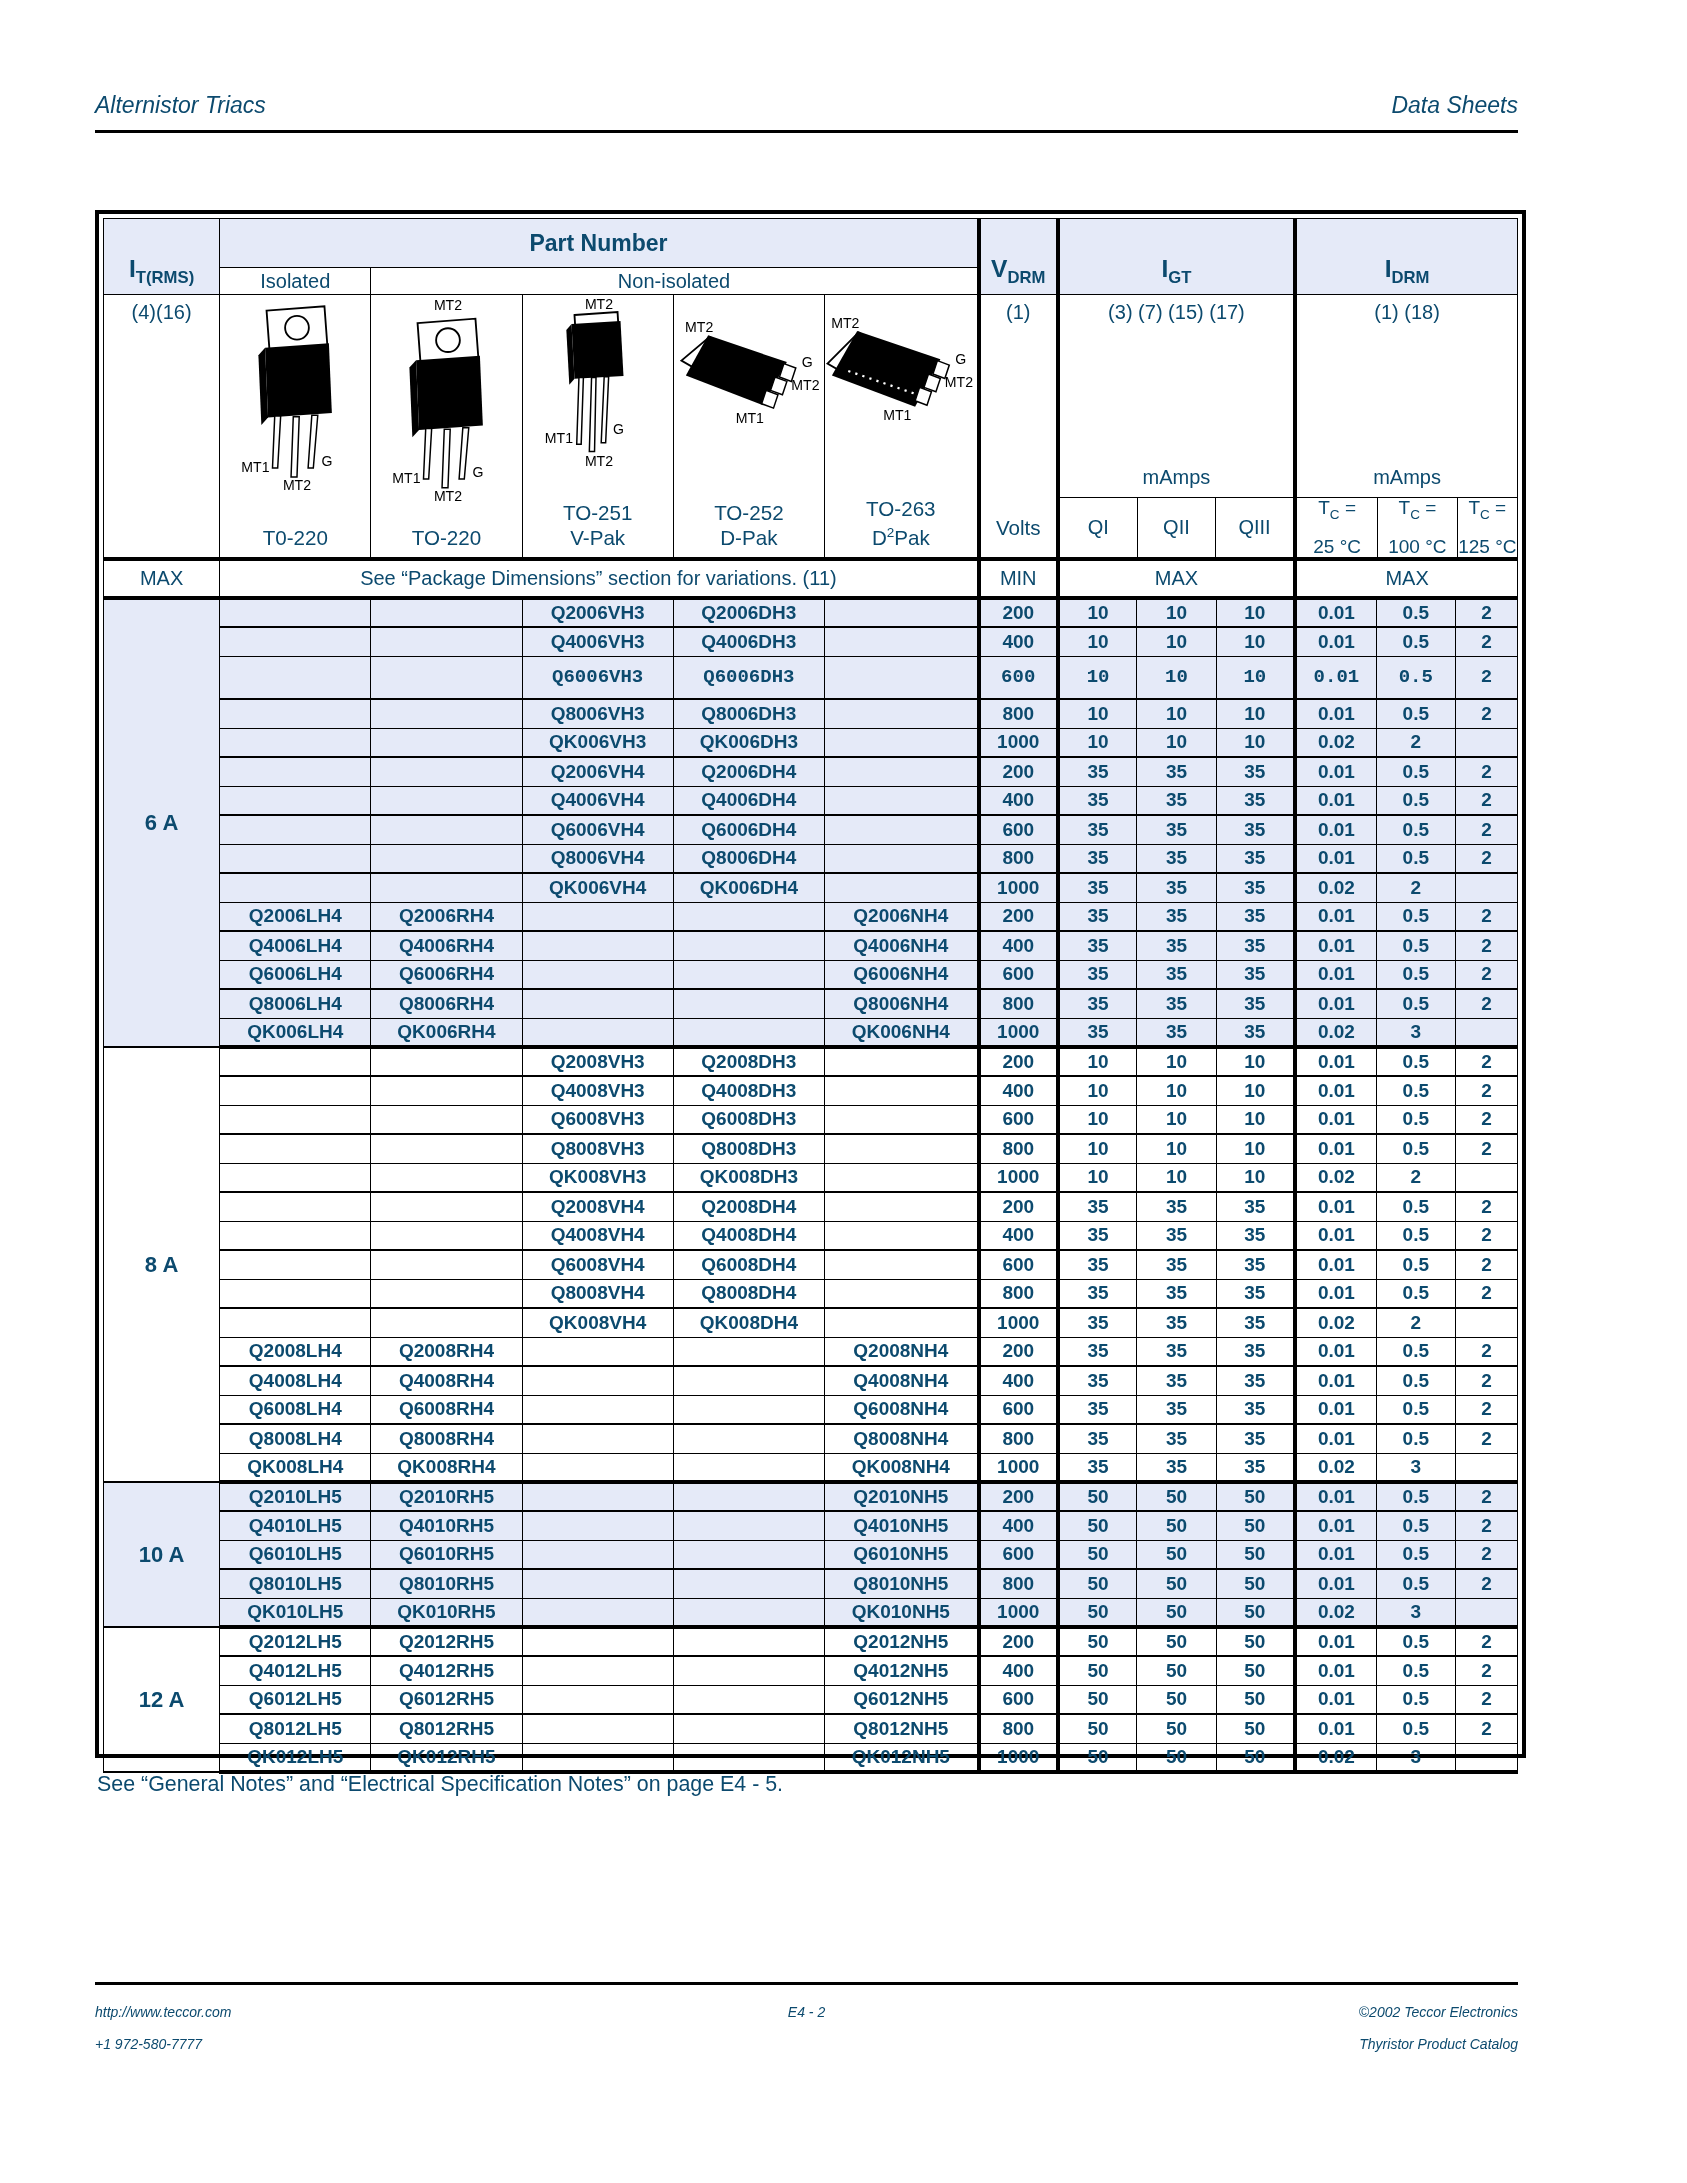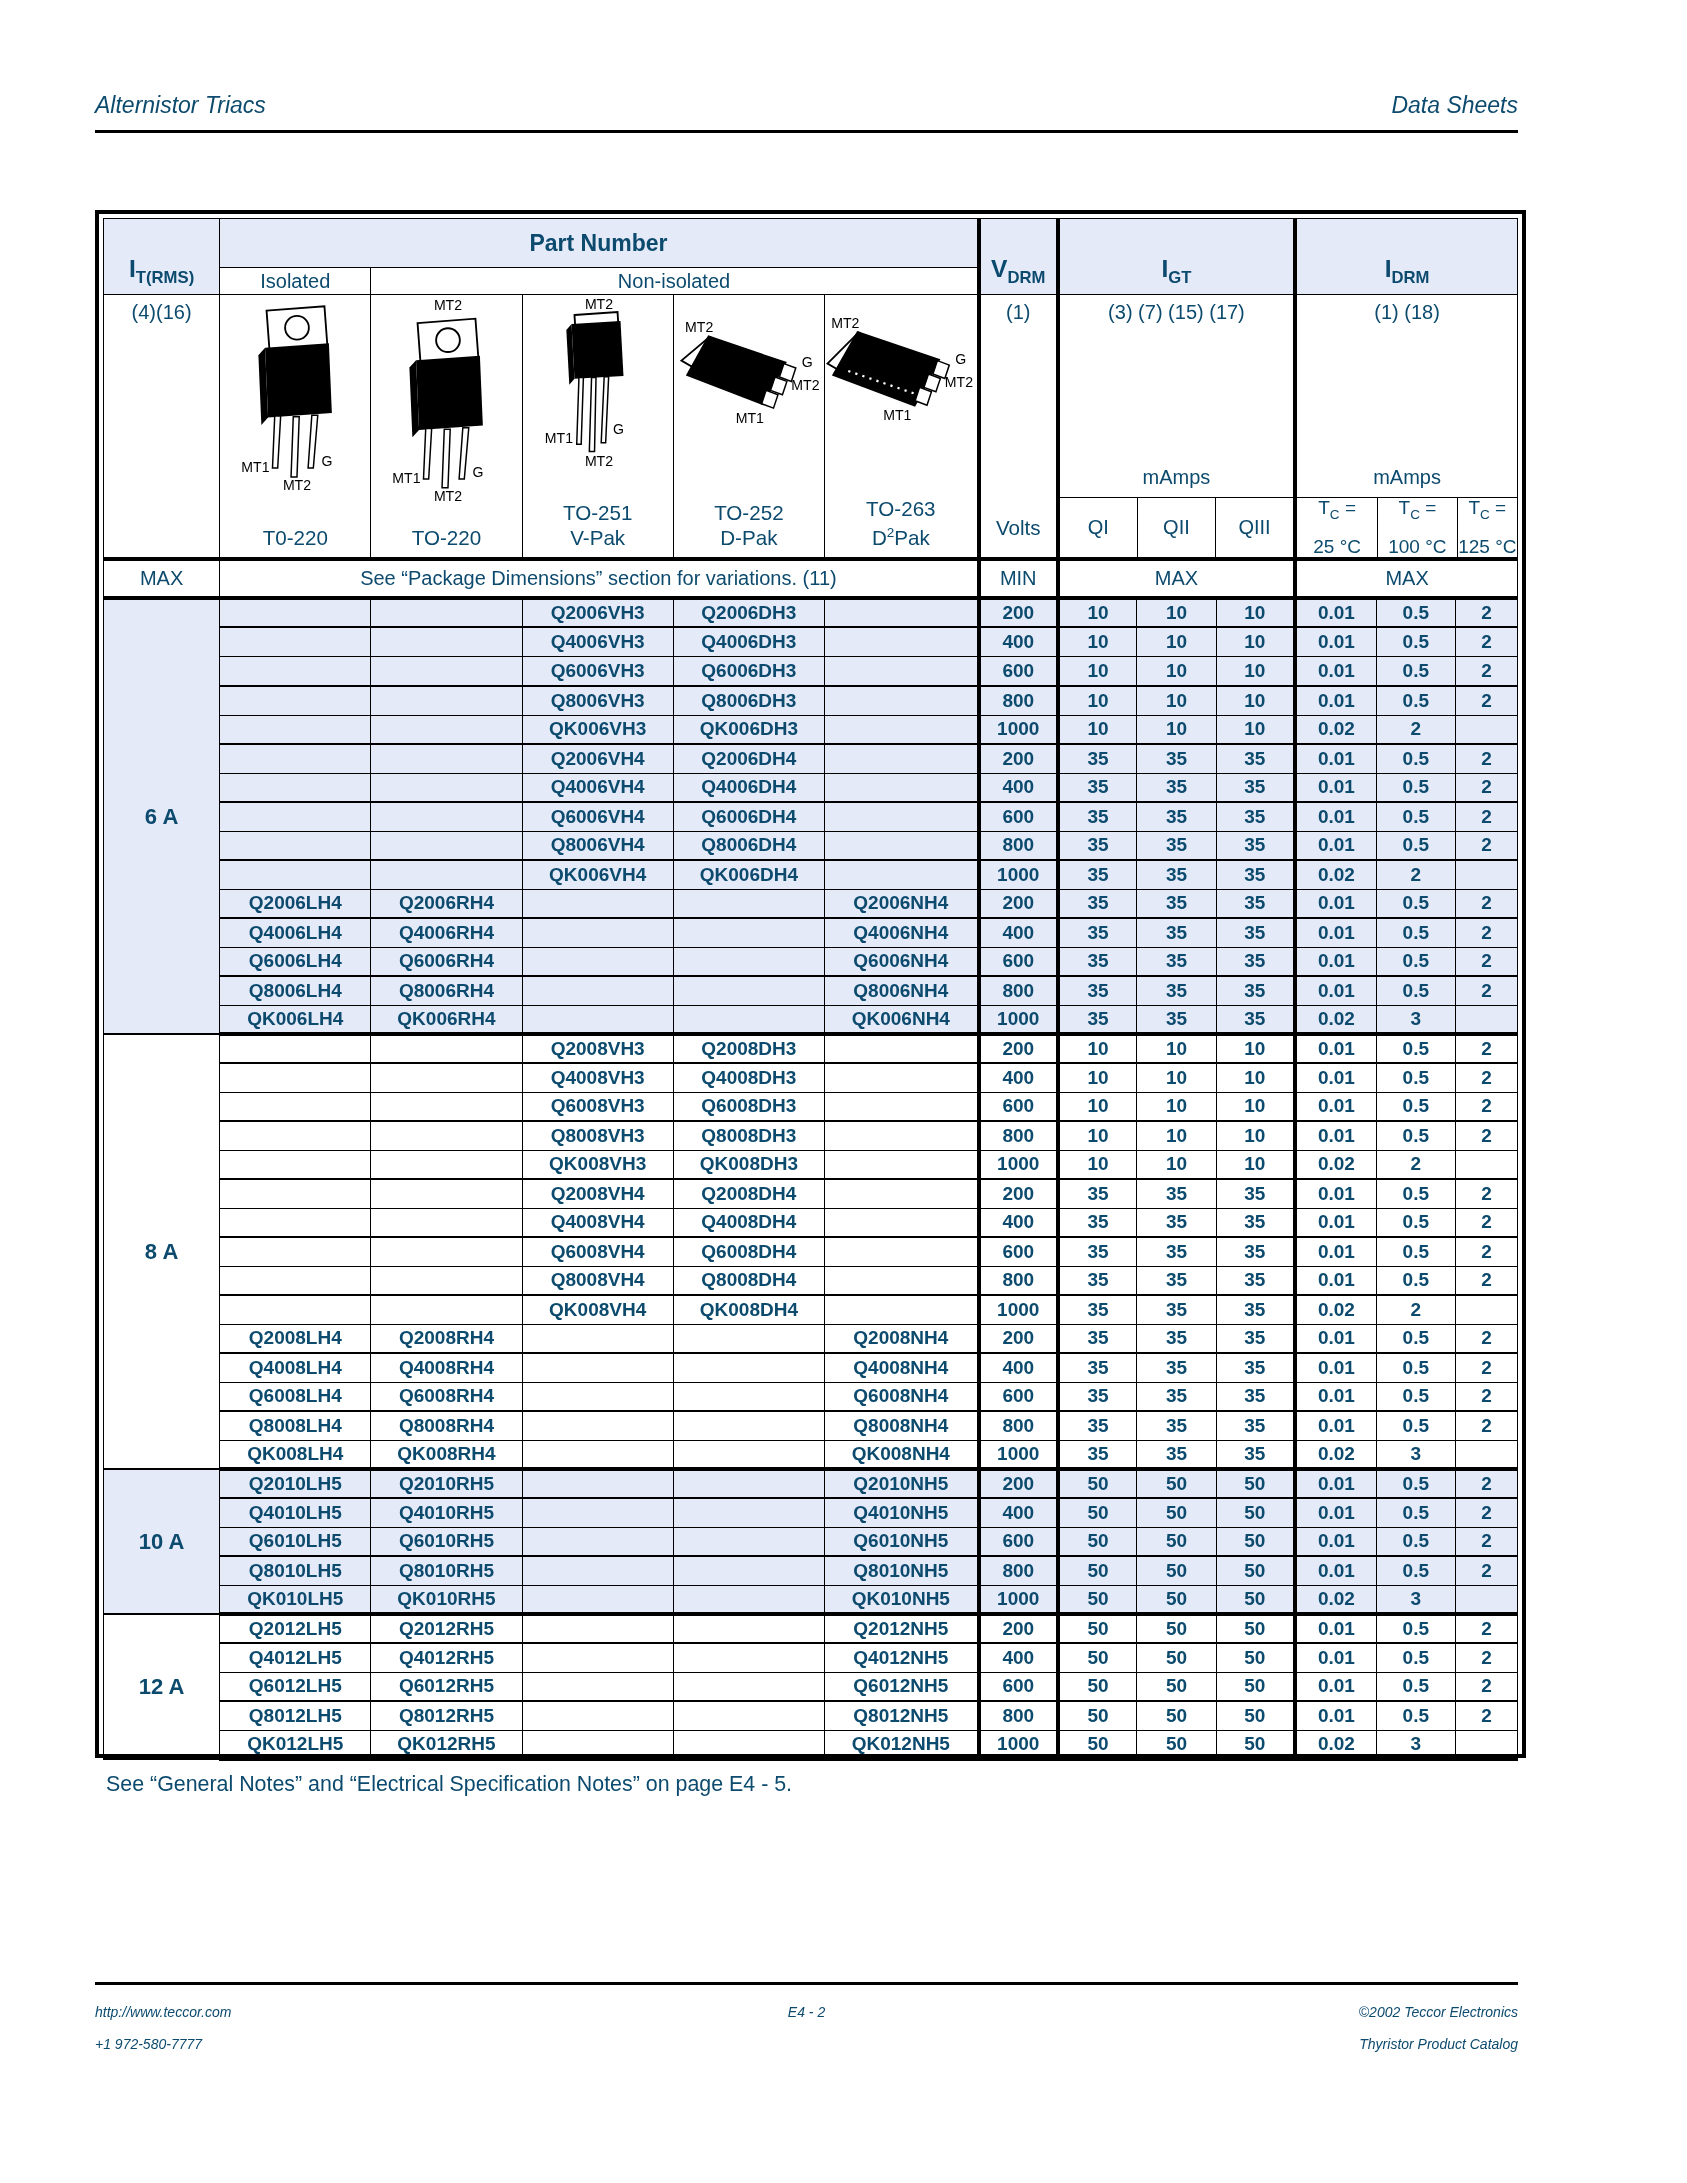--- a/index.html
+++ b/index.html
@@ -4,21 +4,21 @@
 <style>
   html,body{margin:0;padding:0;background:#9a9a9a;}
   .page{position:relative;width:1687px;height:2183px;background:#ffffff;margin:0 auto;
         font-family:"Liberation Sans",sans-serif;color:#0c4a6e;}
 
   
   .page-hdr{position:absolute;left:95px;top:92px;width:1423px;
             border-bottom:3.2px solid #000;padding-bottom:11px;
             display:flex;justify-content:space-between;
             font-style:italic;font-size:23px;}
-  .footnote{position:absolute;left:106px;top:1772px;font-size:21.4px;}
+  .footnote{position:absolute;left:97px;top:1772px;font-size:21.4px;}
   .page-ftr{position:absolute;left:95px;top:1982px;width:1423px;
             border-top:3.2px solid #000;padding-top:13px;
             font-style:italic;font-size:14px;line-height:32px;}
   .ftr-left{position:absolute;left:0;top:11px;}
   .ftr-center{position:absolute;left:50%;top:11px;transform:translateX(-50%);}
   .ftr-right{position:absolute;right:0;top:11px;text-align:right;}
 
   
   .tbl-wrap{position:absolute;left:95px;top:210px;width:1431px;height:1548px;
             border:4.8px solid #000;padding:4px;box-sizing:border-box;}
@@ -295,21 +295,21 @@
             <td class="c-pn">Q4006DH3</td>
             <td class="c-pn"></td>
             <td class="c-val bl4">400</td>
             <td class="c-val bl4">10</td>
             <td class="c-val">10</td>
             <td class="c-val">10</td>
             <td class="c-val bl4">0.01</td>
             <td class="c-val">0.5</td>
             <td class="c-val">2</td>
           </tr>
-          <tr class="sec-blue sep-thick" style="height: 30px;">
+          <tr class="sec-blue sep-thick" style="height: 43px; font-family: Liberation Mono, monospace;">
             <td class="c-pn"></td>
             <td class="c-pn"></td>
             <td class="c-pn">Q6006VH3</td>
             <td class="c-pn">Q6006DH3</td>
             <td class="c-pn"></td>
             <td class="c-val bl4">600</td>
             <td class="c-val bl4">10</td>
             <td class="c-val">10</td>
             <td class="c-val">10</td>
             <td class="c-val bl4">0.01</td>

